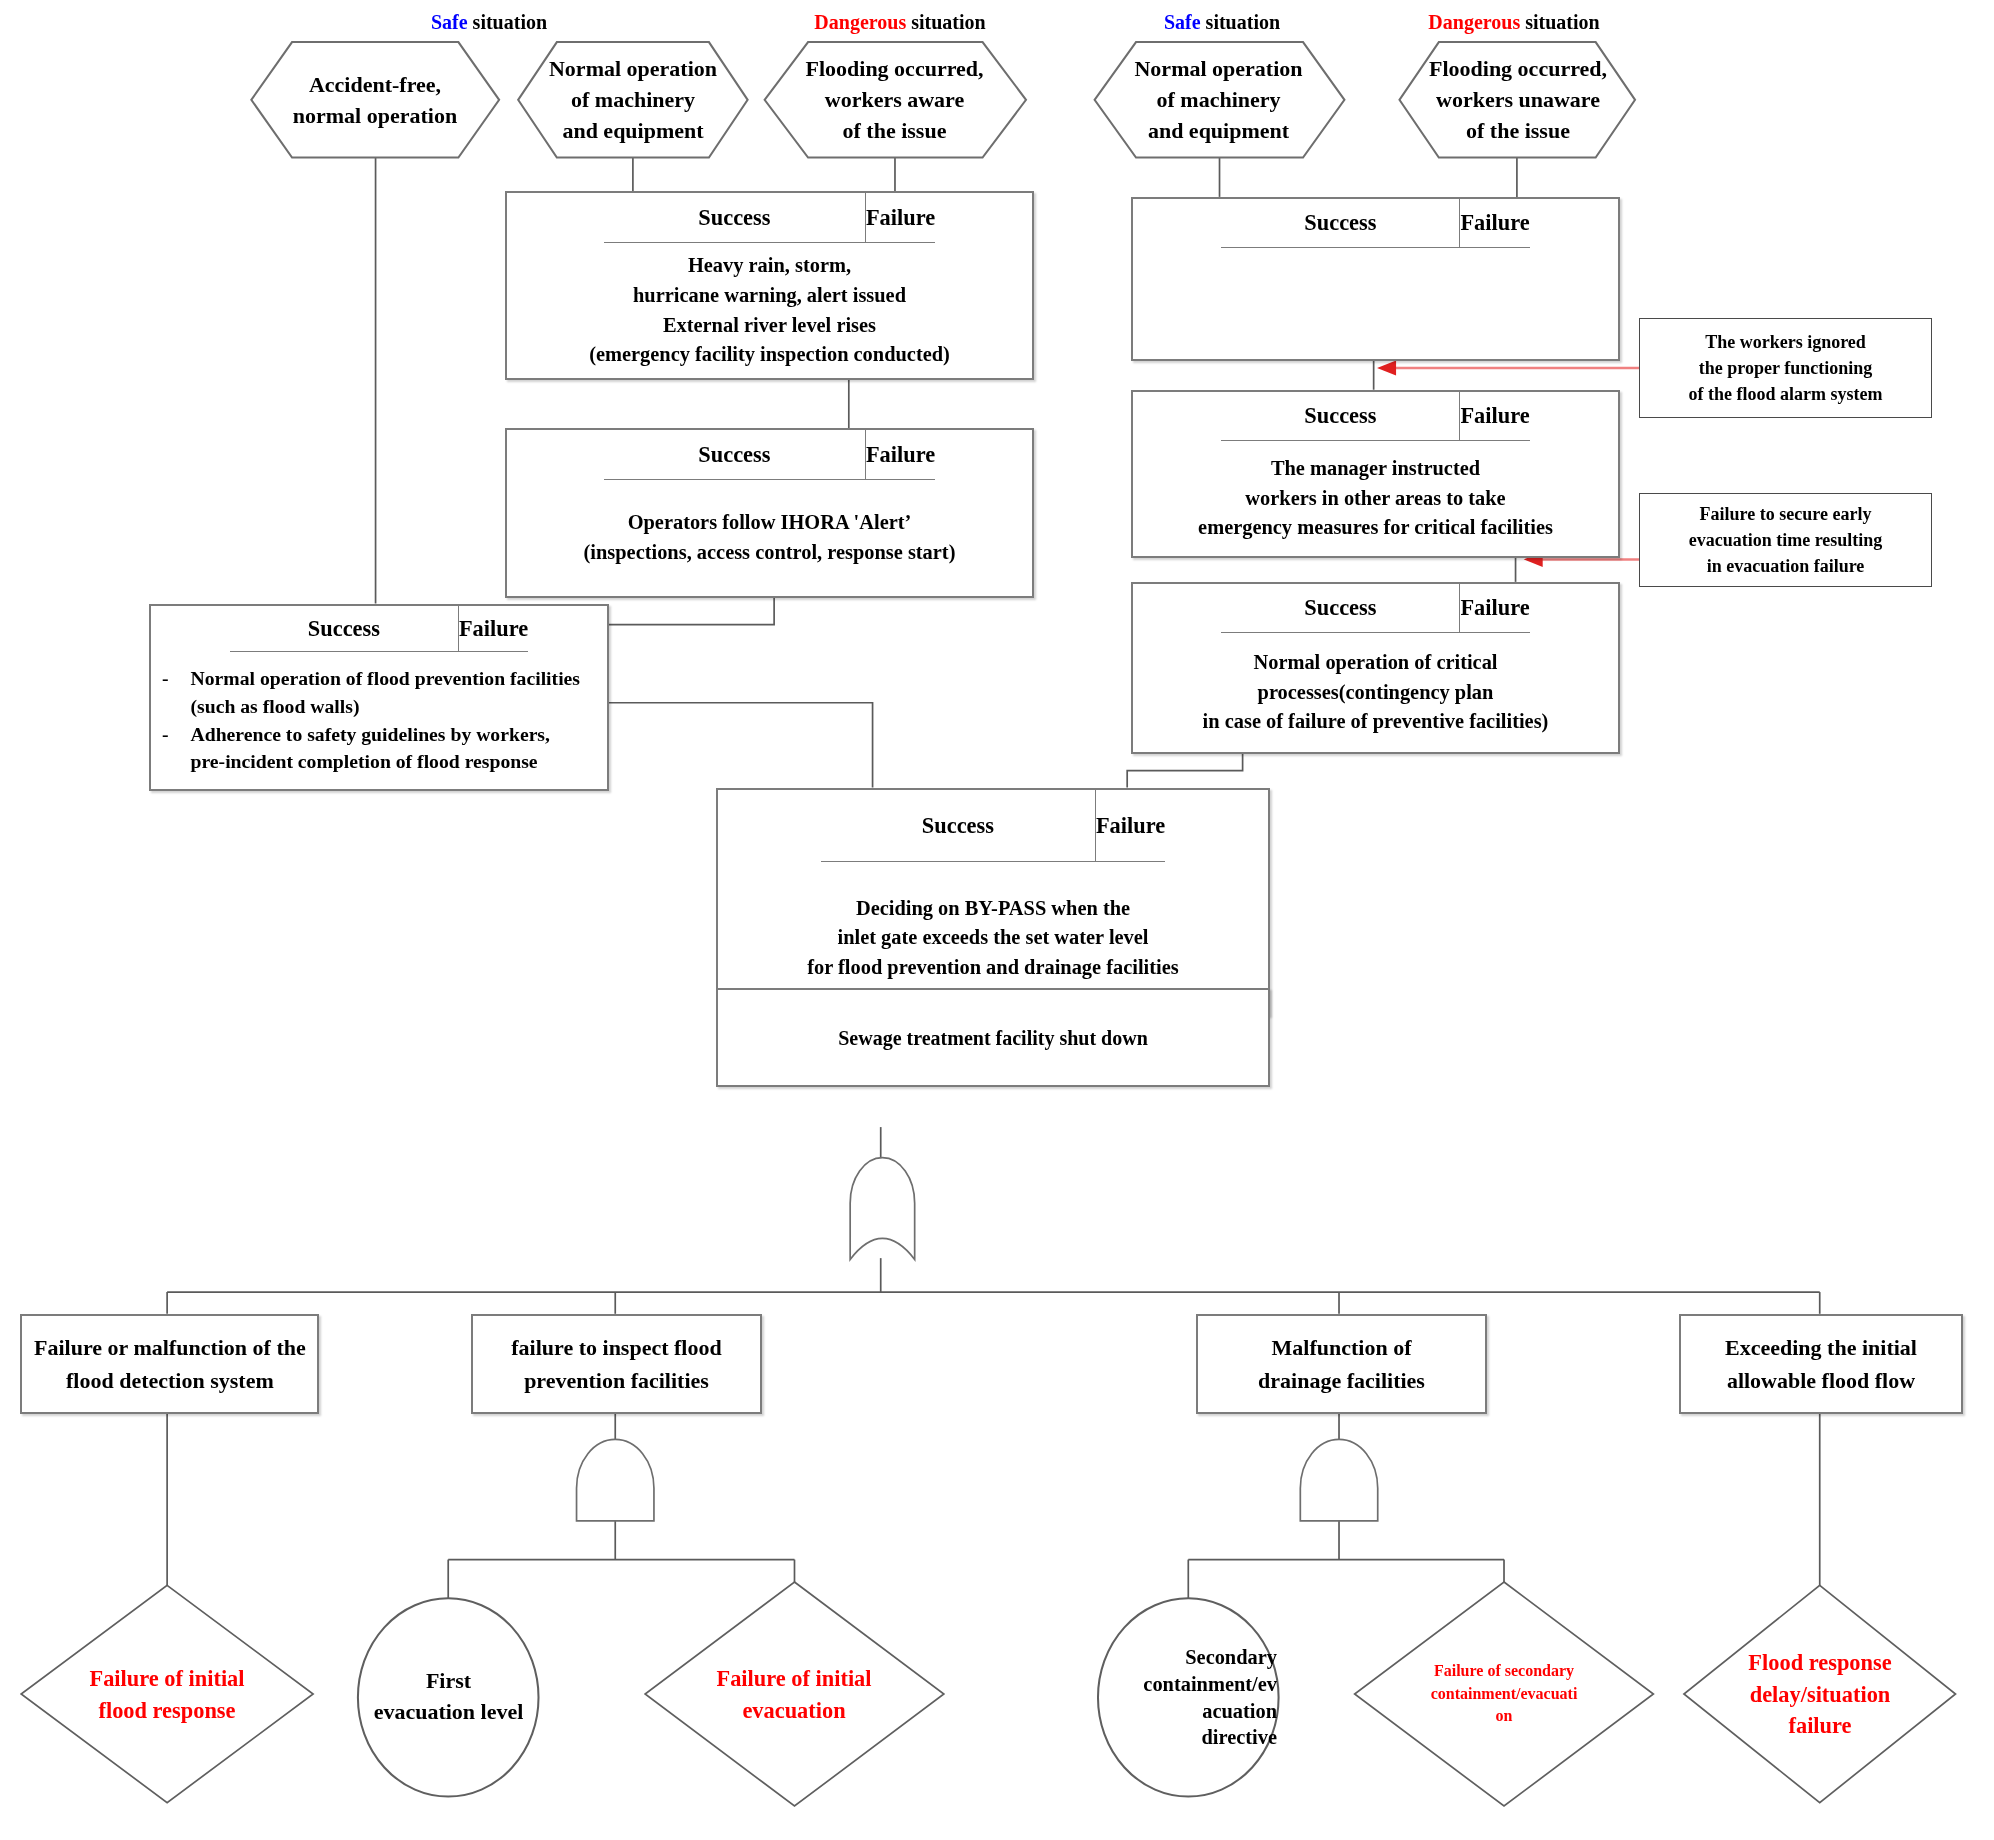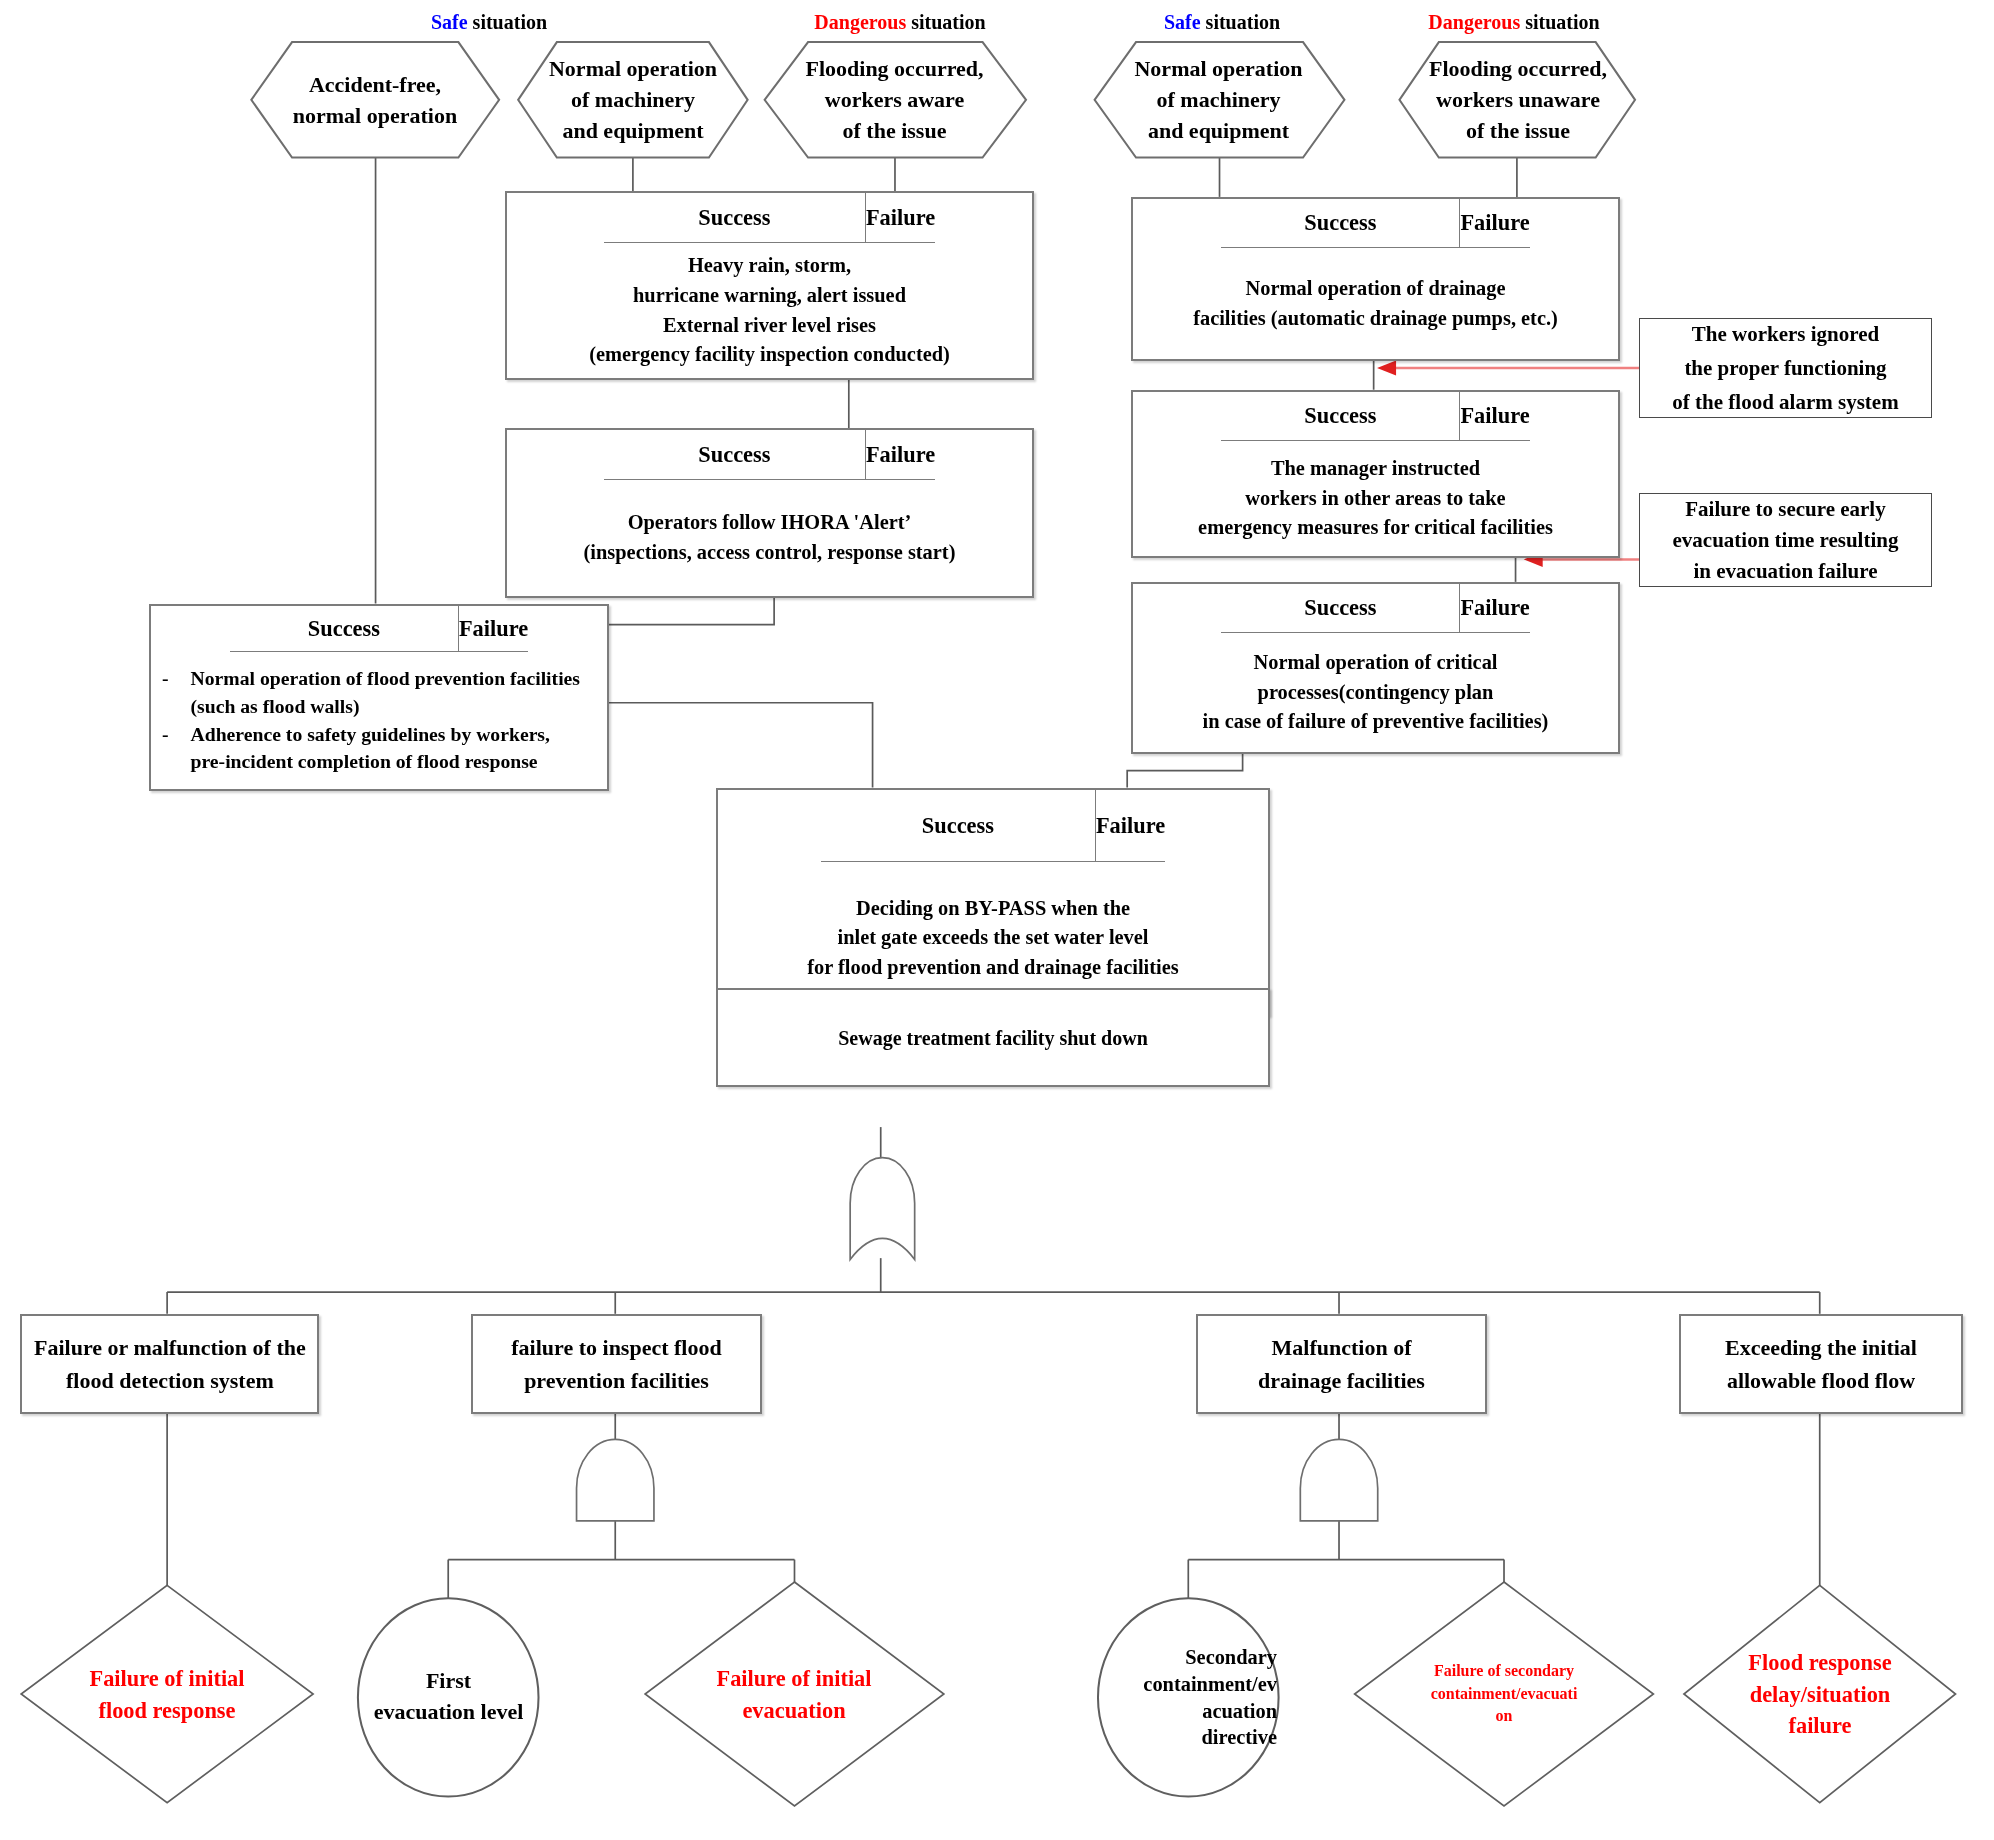--- a/index.html
+++ b/index.html
@@ -31,21 +31,21 @@
   .sfbody.bullets{align-items:stretch;text-align:left;padding:2.7px 20.4px 2.7px 11px;}
   .bullet-row{display:flex;font-size:19.7px;line-height:1.42;}
   .bullet-marker{flex:none;width:28.5px;text-align:left;}
   
   .pbox{
     position:absolute;border:2px solid #7c7c7c;background:#fff;
     box-shadow:2px 2px 2px rgba(0,0,0,.18);
     display:flex;flex-direction:column;align-items:center;justify-content:center;
     font-weight:bold;text-align:center;font-size:22px;line-height:1.5;
   }
-  .pbox.ann{border:1.4px solid #4a4a4a;box-shadow:none;font-size:21px;line-height:1.45;justify-content:space-between;}
+  .pbox.ann{border:1.4px solid #4a4a4a;box-shadow:none;font-size:18px;line-height:1.45;}
   
   .shape-label{
     position:absolute;display:flex;flex-direction:column;align-items:center;justify-content:center;
     text-align:center;font-weight:bold;font-size:22px;line-height:1.4;pointer-events:none;
   }
   .shape-label.red{color:#ff0000;font-size:22.4px;}
   .shape-label.small{font-size:20.4px;line-height:1.3;align-items:flex-end;}
   .situation{
     position:absolute;font-size:20px;font-weight:bold;white-space:nowrap;
     transform:translateX(-50%);
@@ -209,24 +209,20 @@
 
   <div class="sfbox" style="left:1131px;top:197px;width:485px;height:160px">
     <div class="sfhead" style="height:48px">
       <div class="cell" style="width:238px">
           <span>Success</span>
         </div>
       <div class="cell c2">
           <span>Failure</span>
         </div>
     </div>
-    <div class="sfbody">
-      <div>Normal operation of drainage</div>
-      <div>facilities (automatic drainage pumps, etc.)</div>
-    </div>
   </div>
 
   <div class="sfbox" style="left:1131px;top:390px;width:485px;height:164px">
     <div class="sfhead" style="height:48px">
       <div class="cell" style="width:238px">
           <span>Success</span>
         </div>
       <div class="cell c2">
           <span>Failure</span>
         </div>

